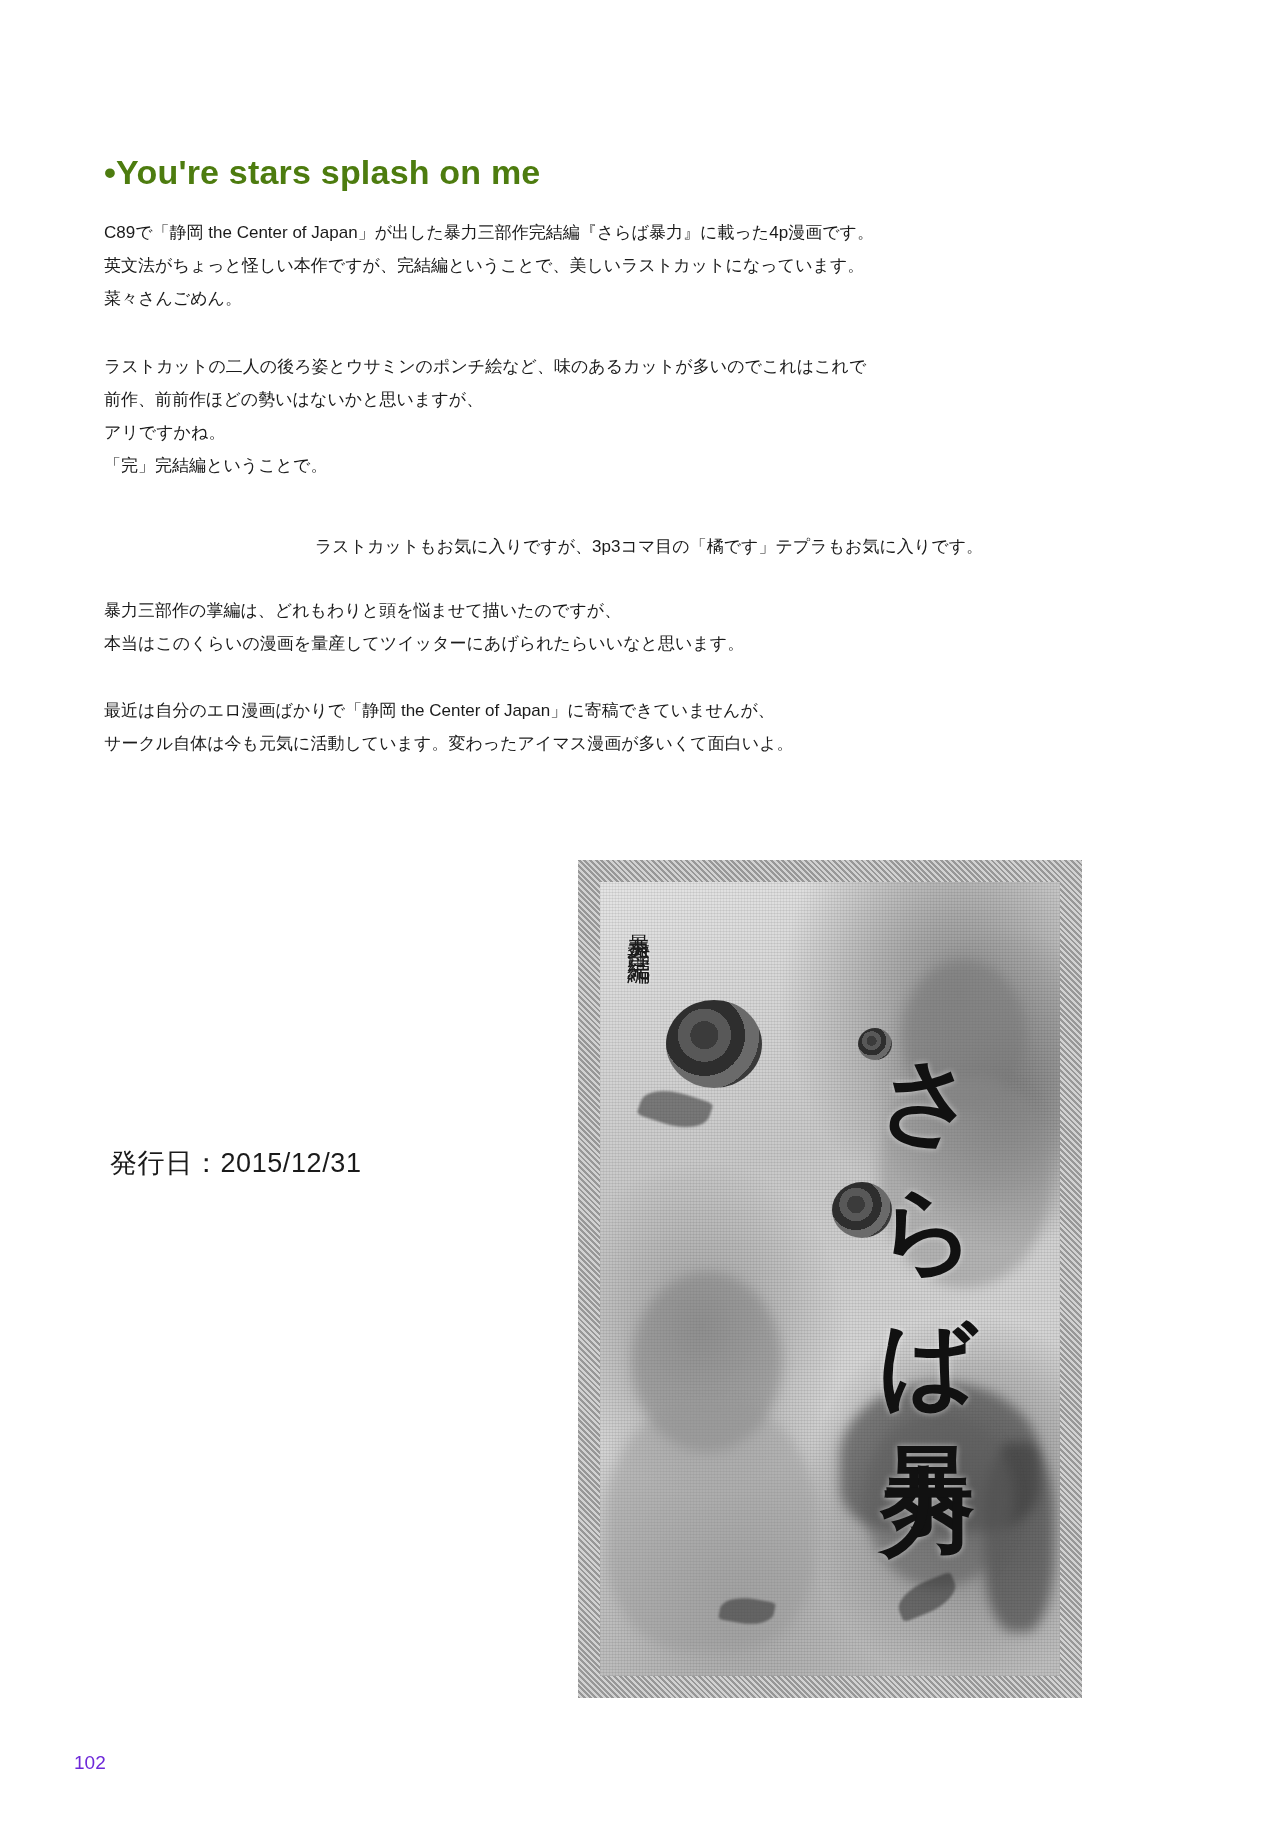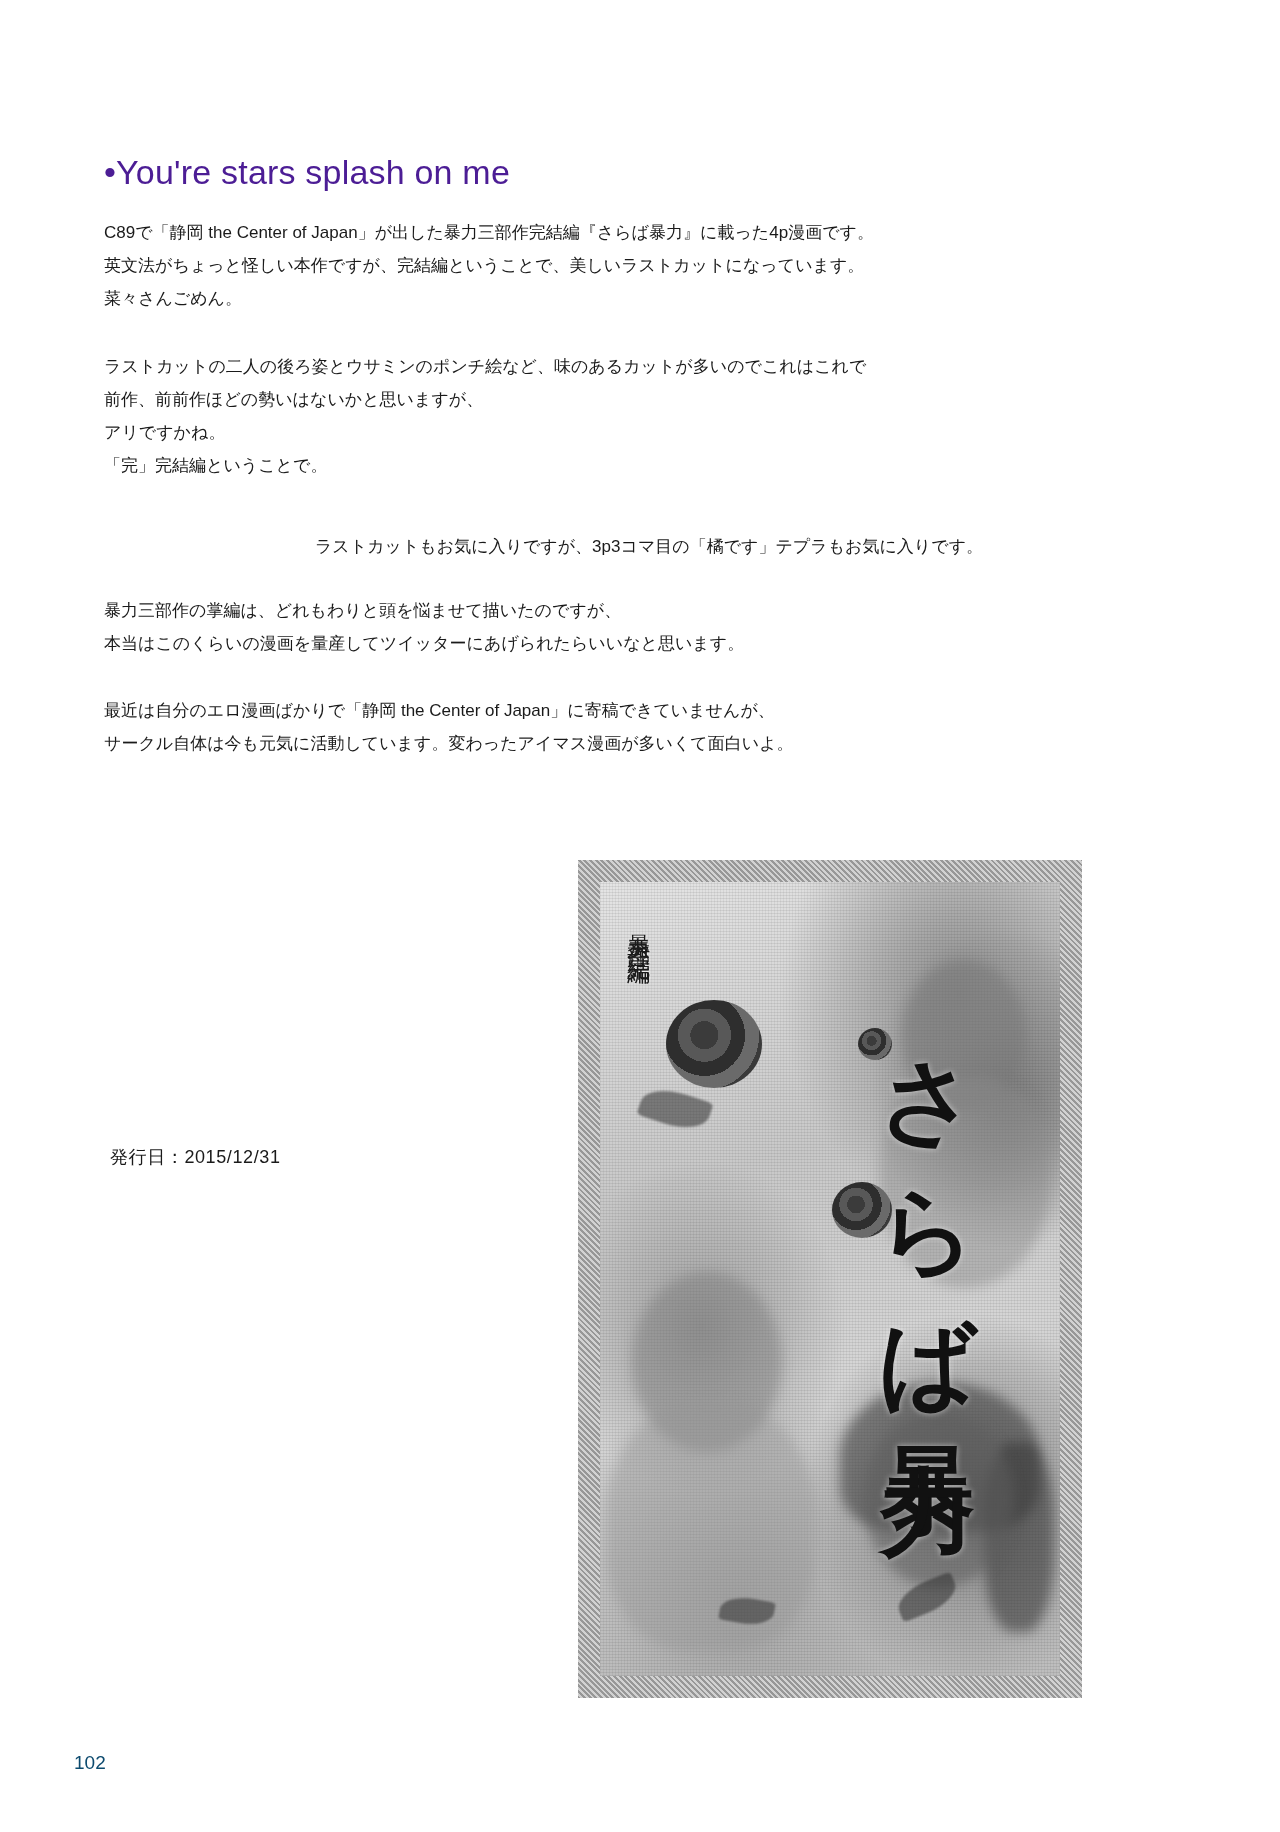--- a/index.html
+++ b/index.html
@@ -14,23 +14,23 @@
     background: #ffffff;
     font-family: "Liberation Sans", sans-serif;
     color: #1a1a1a;
     overflow: hidden;
   }
   .heading {
     position: absolute;
     left: 104px;
     top: 130px;
     font-size: 34px;
-    font-weight: 400;
+    font-weight: 700;
     letter-spacing: 0.2px;
-    color: #4c1d95;
+    color: #4d7c0f;
     white-space: nowrap;
   }
   .body-block {
     position: absolute;
     left: 104px;
     width: 1090px;
     font-size: 17px;
     line-height: 33px;
     color: #1a1a1a;
   }
@@ -40,21 +40,21 @@
   .blk1 { top: 216px; }
   .blk2 { top: 350px; }
   .blk3 { top: 530px; text-align: center; }
   .blk4 { top: 594px; }
   .blk5 { top: 694px; }
 
   .pubdate {
     position: absolute;
     left: 110px;
     top: 1145px;
-    font-size: 18px;
+    font-size: 27px;
     letter-spacing: 0.6px;
     color: #1a1a1a;
     white-space: nowrap;
   }
 
   
   .cover-frame {
     position: absolute;
     left: 578px;
     top: 860px;
@@ -162,21 +162,21 @@
     color: #111111;
     line-height: 1.04;
     text-shadow: 0 0 6px rgba(255,255,255,0.55);
   }
 
   .folio {
     position: absolute;
     left: 74px;
     top: 1752px;
     font-size: 19px;
-    color: #0c4a6e;
+    color: #6d28d9;
     text-align: center;
   }
 </style>
 </head>
 <body>
 
 <div class="page">
 
   <h1 class="heading">•You're stars splash on me</h1>
 

